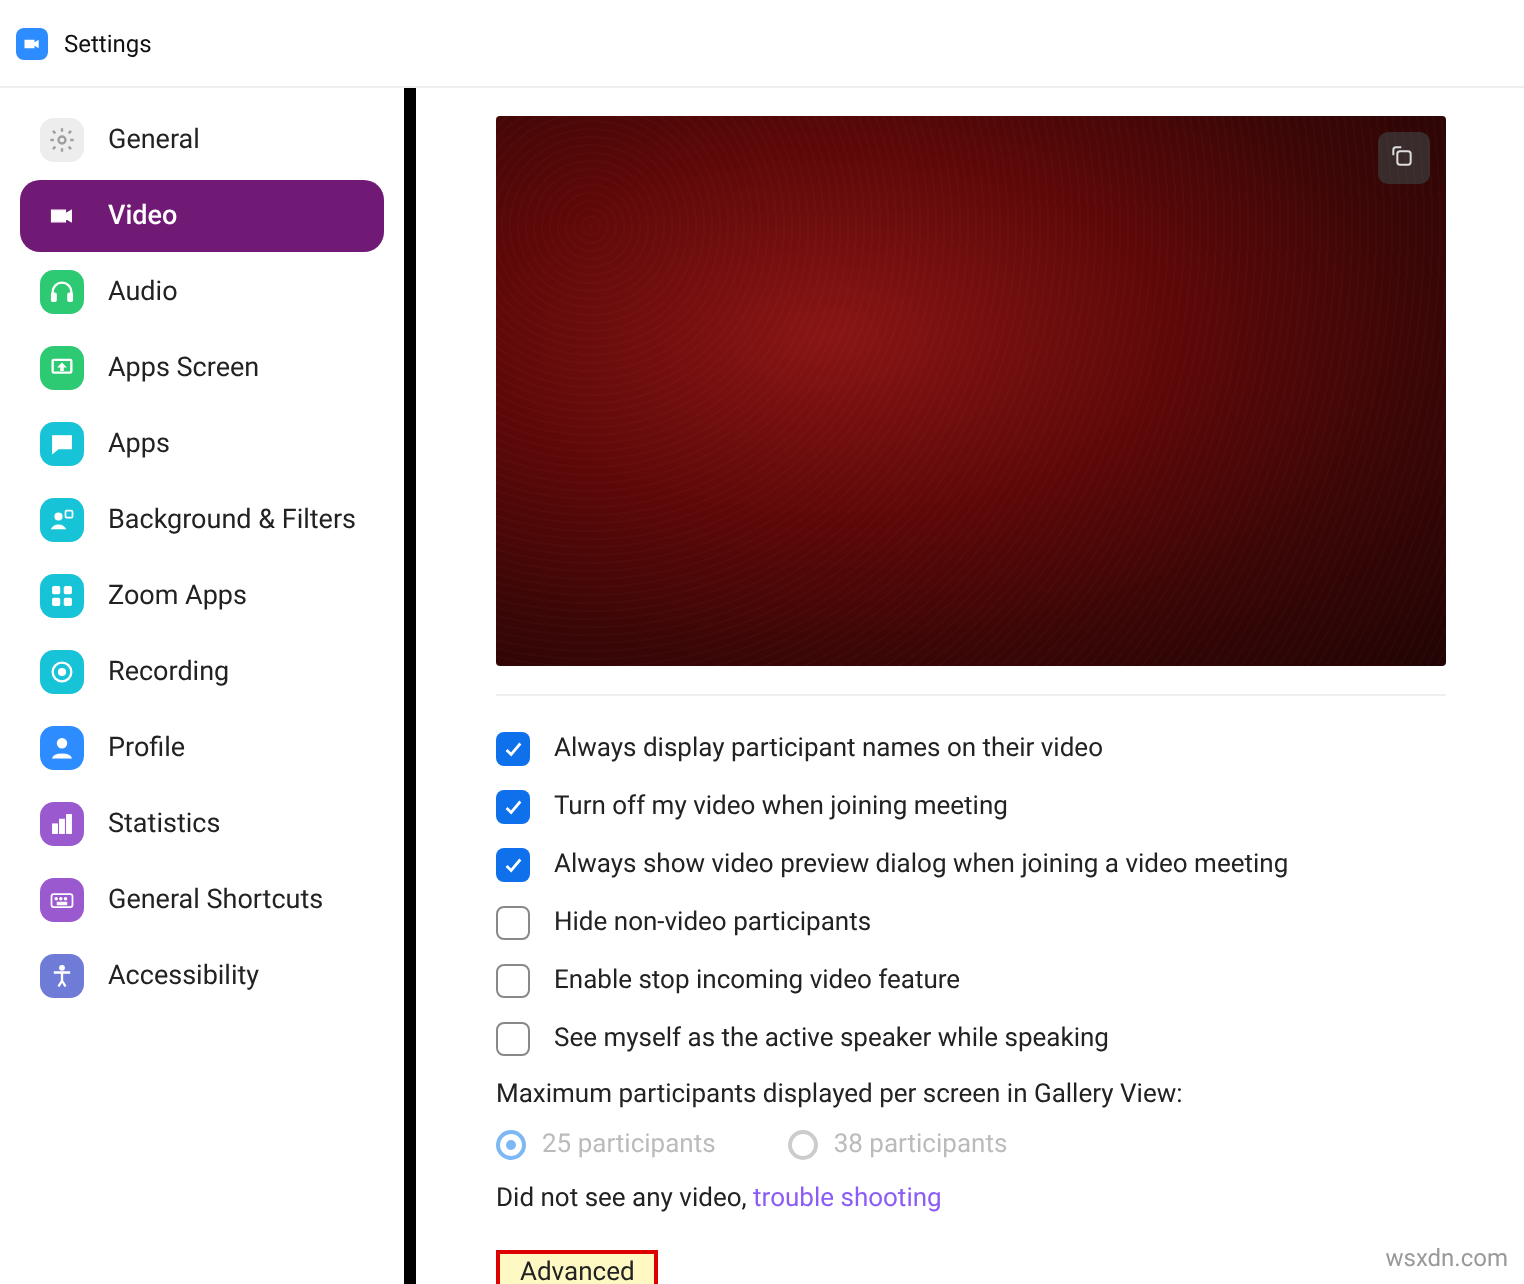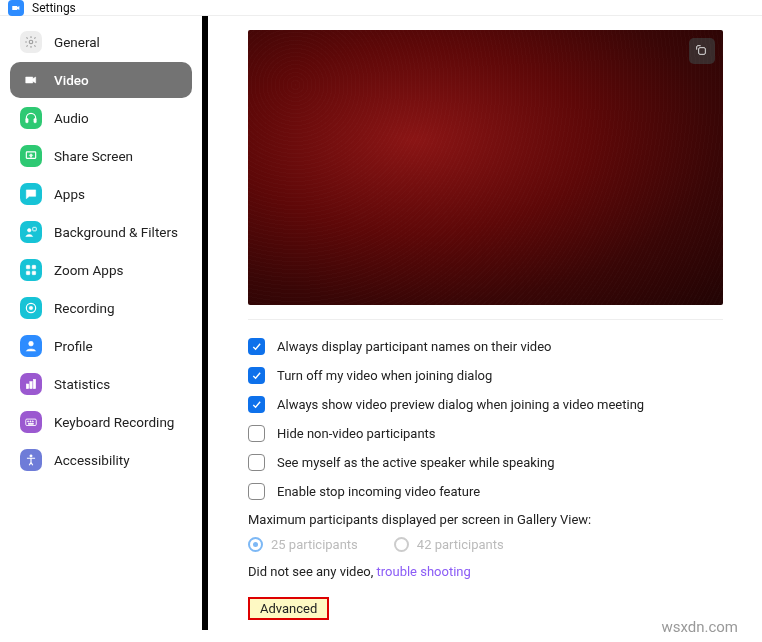--- a/index.html
+++ b/index.html
@@ -1,24 +1,24 @@
 <!DOCTYPE html>
 <html><head>
   <meta charset="utf-8">
   <style>
     * { margin: 0; padding: 0; box-sizing: border-box; font-family: -apple-system, BlinkMacSystemFont, "Segoe UI", Roboto, Helvetica, Arial, sans-serif; }
     body { background: #fff; width: 762px; height: 642px; overflow: hidden; position: relative; }
-    .titlebar { display: flex; align-items: center; height: 16px; padding: 0 8px; border-bottom: 1px solid #eee; }
+    .titlebar { display: flex; align-items: center; height: 44px; padding: 0 8px; border-bottom: 1px solid #eee; }
     .titlebar-icon { width: 16px; height: 16px; background: #2D8CFF; border-radius: 4px; display: flex; align-items: center; justify-content: center; margin-right: 8px; }
     .titlebar-icon svg { width: 10px; height: 10px; fill: #fff; }
     .titlebar-text { font-size: 12px; color: #111; }
     .layout { display: flex; height: calc(100% - 28px); }
     .sidebar { width: 233px; border-right: 6px solid #000000; padding: 8px 10px; }
     .sidebar-item { display: flex; align-items: center; height: 36px; border-radius: 10px; padding: 0 10px; margin-bottom: 2px; cursor: pointer; }
-    .sidebar-item.active { background: #737373; }
+    .sidebar-item.active { background: #701a75; }
     .sidebar-icon { width: 22px; height: 22px; border-radius: 7px; display: flex; align-items: center; justify-content: center; margin-right: 12px; flex-shrink: 0; }
     .sidebar-label { font-size: 13.5px; color: #222; }
     .sidebar-item.active .sidebar-label { color: #fff; font-weight: 500; }
     .content { flex: 1; padding: 14px 14px 14px 40px; position: relative; }
     .video-preview { width: 475px; height: 275px; background: radial-gradient(ellipse at 35% 40%, #8a1515 0%, #5e0808 40%, #390606 70%, #220404 100%); position: relative; border-radius: 2px; }
     .video-preview::after { content:""; position:absolute; inset:0; background-image: repeating-radial-gradient(circle at 10% 20%, rgba(255,255,255,0.03) 0 1px, transparent 1px 4px); opacity:.5; }
     .rotate-btn { position: absolute; top: 8px; right: 8px; width: 26px; height: 26px; background: rgba(60,60,60,0.7); border-radius: 5px; display:flex; align-items:center; justify-content:center; cursor:pointer; }
     .rotate-btn svg { width:16px; height:16px; stroke:#ddd; fill:none; stroke-width:1.5; }
     .divider { border-top:1px solid #eee; margin: 14px 0 18px; width: 475px; }
     .options { width: 500px; }
@@ -29,21 +29,21 @@
     .chk svg { width:11px; height:11px; stroke:#fff; stroke-width:3; fill:none; }
     .gallery-label { font-size:13px; color:#222; margin-bottom:10px; }
     .radio-row { display:flex; gap:36px; margin-bottom:12px; }
     .radio-opt { display:flex; align-items:center; font-size:13px; color:#bbb; cursor:pointer; }
     .radio { width:15px; height:15px; border-radius:50%; border:2px solid #ccc; margin-right:8px; position:relative; }
     .radio.selected { border-color:#7db8f5; }
     .radio.selected::after { content:""; position:absolute; inset:3px; border-radius:50%; background:#7db8f5; }
     .help-row { font-size:13px; color:#222; margin-bottom:18px; }
     .help-link { color:#8b5cf6; cursor:pointer; }
     .adv-btn { display:inline-block; font-size:13px; color:#222; padding:2px 10px; border:2px solid #d00; background:#fef9c3; cursor:pointer; }
-    .watermark { position:absolute; bottom:6px; right:24px; font-size:15px; color:#999; }
+    .watermark { position:absolute; bottom:6px; right:8px; font-size:12px; color:#999; }
   </style>
 </head>
 <body>
 
 <div class="titlebar">
   <div class="titlebar-icon">
     <svg viewBox="0 0 24 24">
         <path d="M3 7h12v10H3z M15 10l5-3v10l-5-3z"></path>
       </svg>
   </div>
@@ -79,21 +79,21 @@
         </div>
         <div class="sidebar-label">Audio</div>
       </div>
       <div class="sidebar-item">
         <div class="sidebar-icon" style="background: rgb(46, 201, 115);">
           <svg viewBox="0 0 24 24" width="14" height="14">
             <rect x="4" y="5" width="16" height="11" rx="1" fill="none" stroke="#ffffff" stroke-width="2"></rect>
             <path d="M12 8l3 3h-2v3h-2v-3H9z" stroke="#ffffff" fill="#ffffff"></path>
           </svg>
         </div>
-        <div class="sidebar-label">Share Screen</div>
+        <div class="sidebar-label">Apps Screen</div>
       </div>
       <div class="sidebar-item">
         <div class="sidebar-icon" style="background: rgb(23, 195, 214);">
           <svg viewBox="0 0 24 24" width="14" height="14">
             <path d="M4 5h16v11H9l-5 4z" stroke="#ffffff" fill="#ffffff"></path>
           </svg>
         </div>
         <div class="sidebar-label">Apps</div>
       </div>
       <div class="sidebar-item">
@@ -148,21 +148,21 @@
       <div class="sidebar-item">
         <div class="sidebar-icon" style="background: rgb(155, 89, 208);">
           <svg viewBox="0 0 24 24" width="14" height="14">
             <rect x="3" y="7" width="18" height="11" rx="2" fill="none" stroke="#ffffff" stroke-width="1.5"></rect>
             <circle cx="7" cy="11" r="1" stroke="#ffffff" fill="#ffffff"></circle>
             <circle cx="11" cy="11" r="1" stroke="#ffffff" fill="#ffffff"></circle>
             <circle cx="15" cy="11" r="1" stroke="#ffffff" fill="#ffffff"></circle>
             <rect x="8" y="14" width="8" height="2" stroke="#ffffff" fill="#ffffff"></rect>
           </svg>
         </div>
-        <div class="sidebar-label">Keyboard Recording</div>
+        <div class="sidebar-label">General Shortcuts</div>
       </div>
       <div class="sidebar-item">
         <div class="sidebar-icon" style="background: rgb(110, 124, 216);">
           <svg viewBox="0 0 24 24" width="14" height="14">
             <circle cx="12" cy="5" r="2" stroke="#ffffff" fill="#ffffff"></circle>
             <path d="M5 9h14M12 9v7M9 21l3-5 3 5" stroke="#ffffff" stroke-width="2" fill="none"></path>
           </svg>
         </div>
         <div class="sidebar-label">Accessibility</div>
       </div>
@@ -185,52 +185,52 @@
             </svg>
           </div>
           <span>Always display participant names on their video</span>
         </div>
         <div class="opt-row">
           <div class="chk checked">
             <svg viewBox="0 0 24 24">
               <polyline points="5 13 10 18 20 6"></polyline>
             </svg>
           </div>
-          <span>Turn off my video when joining dialog</span>
+          <span>Turn off my video when joining meeting</span>
         </div>
         <div class="opt-row">
           <div class="chk checked">
             <svg viewBox="0 0 24 24">
               <polyline points="5 13 10 18 20 6"></polyline>
             </svg>
           </div>
           <span>Always show video preview dialog when joining a video meeting</span>
         </div>
         <div class="opt-row">
           <div class="chk unchecked"></div>
           <span>Hide non-video participants</span>
         </div>
         <div class="opt-row">
           <div class="chk unchecked"></div>
+          <span>Enable stop incoming video feature</span>
+        </div>
+        <div class="opt-row">
+          <div class="chk unchecked"></div>
           <span>See myself as the active speaker while speaking</span>
-        </div>
-        <div class="opt-row">
-          <div class="chk unchecked"></div>
-          <span>Enable stop incoming video feature</span>
         </div>
       </div>
     <div class="gallery-label">Maximum participants displayed per screen in Gallery View:</div>
     <div class="radio-row" id="radios">
         <div class="radio-opt">
           <div class="radio selected"></div>
           <span>25 participants</span>
         </div>
         <div class="radio-opt">
           <div class="radio"></div>
-          <span>42 participants</span>
+          <span>38 participants</span>
         </div>
       </div>
     <div class="help-row">
       <span>Did not see any video, </span><span class="help-link">trouble shooting</span>
     </div>
     <div class="adv-btn">Advanced</div>
   </div>
 </div>
 <div class="watermark">wsxdn.com</div>
 

